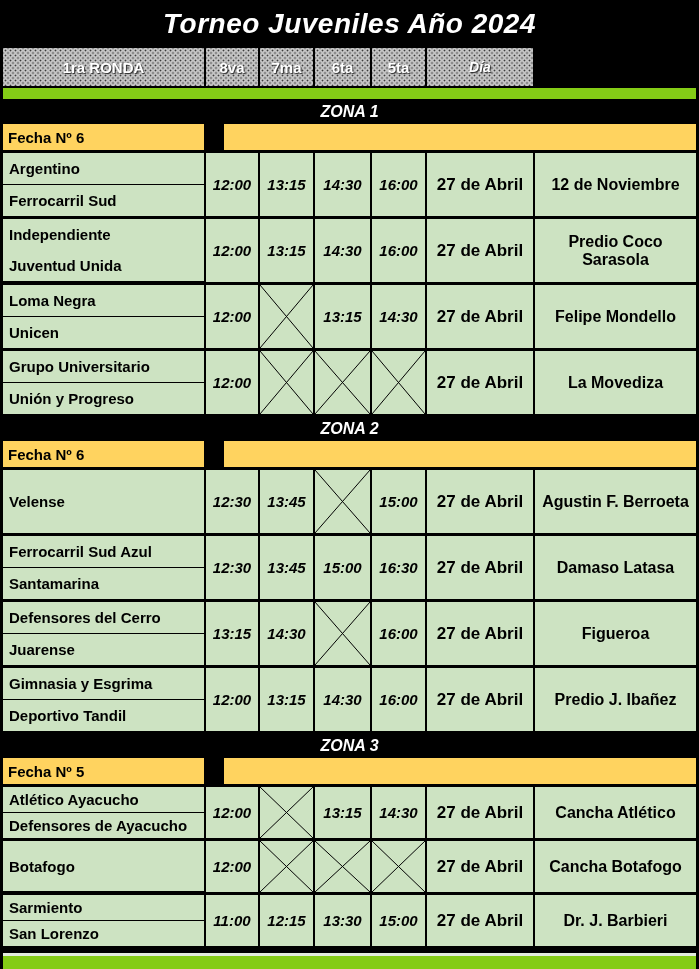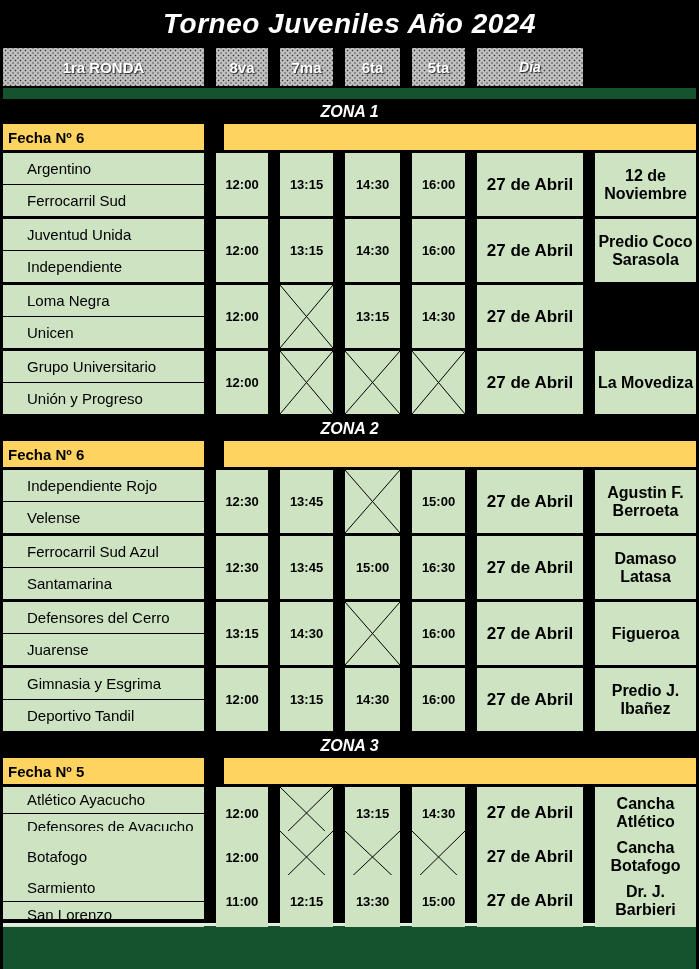--- a/index.html
+++ b/index.html
@@ -1,33 +1,33 @@
 <!DOCTYPE html>
 <html><head>
 <meta charset="utf-8">
 <style>
   * { box-sizing: border-box; margin: 0; padding: 0; }
   body { background: #fff; font-family: "Liberation Sans", sans-serif; }
   .sheet {
     width: 699px; height: 969px;
-    background: #14532d;
+    background: #84cc16;
     border-left: 3px solid #000; border-right: 3px solid #000;
     display: flex; flex-direction: column;
     overflow: hidden;
   }
   .title-band {
     height: 48px; background: #000; color: #fff;
     display: flex; align-items: center; justify-content: center;
     font-size: 28px; font-weight: bold; font-style: italic;
     letter-spacing: 0.5px;
   }
   .grid-row {
     display: grid;
     grid-template-columns: 201px 52px 53px 55px 53px 106px 1fr;
-    gap: 12px; background: #000;
+    gap: 2px; background: #000;
   }
   .header-row { height: 40px; border-bottom: 2px solid #000; }
   .header-cell {
     background-color: #c6c6c6;
     background-image:
       radial-gradient(circle, #3c3c3c 0.9px, transparent 1.05px),
       radial-gradient(circle, #3c3c3c 0.9px, transparent 1.05px);
     background-size: 5px 5px;
     background-position: 0 0, 2.5px 2.5px;
     color: #fff; font-weight: bold; font-size: 15px;
@@ -48,35 +48,35 @@
     border-bottom: 3px solid #000;
   }
   .fecha-cell {
     background: #ffd35f; color: #000;
     font-weight: bold; font-size: 15px;
     display: flex; align-items: center; padding-left: 5px;
   }
   .fecha-fill { background: #ffd35f; }
   .match-row { border-bottom: 3px solid #000; }
   .match-row.h66 { height: 66px; }
-  .match-row.h62 { height: 44px; }
+  .match-row.h62 { height: 54px; }
   .cell { background: #cde3c2; }
   .team-cell { display: flex; flex-direction: column; }
   .team-half {
     flex: 1; display: flex; align-items: center;
-    padding-left: 24px; font-weight: normal; font-size: 15px; color: #000;
+    padding-left: 6px; font-weight: bold; font-size: 15px; color: #000;
     white-space: nowrap;
     text-align: center;
   }
   .team-half.top { border-bottom: 1.5px solid #000; }
   .slot, .day-cell, .venue-cell {
     display: flex; align-items: center; justify-content: center;
     font-weight: bold; color: #000; position: relative;
   }
-  .slot { font-size: 13px; }
+  .slot { font-size: 15px; font-style: italic; }
   .day-cell { font-size: 17px; text-align: right; }
   .venue-cell { font-size: 16px; text-align: center; padding: 8px 2px; }
   .xmark { position: absolute; inset: 0; width: 100%; height: 100%; }
   .xmark line { stroke: #000; stroke-width: 1; vector-effect: non-scaling-stroke; }
   .bottom-black { height: 4px; background: #000; }
   .bottom-strip { height: 3px; background: #e3ecdd; }
 </style>
 </head>
 <body>
 
@@ -107,22 +107,22 @@
     <div class="cell slot">12:00</div>
     <div class="cell slot">13:15</div>
     <div class="cell slot">14:30</div>
     <div class="cell slot">16:00</div>
     <div class="cell day-cell">27 de Abril</div>
     <div class="cell venue-cell">12 de Noviembre</div>
   </div>
 
   <div class="grid-row match-row h66">
     <div class="cell team-cell">
+      <div class="team-half">Independiente</div>
       <div class="team-half top">Juventud Unida</div>
-      <div class="team-half">Independiente</div>
     </div>
     <div class="cell slot">12:00</div>
     <div class="cell slot">13:15</div>
     <div class="cell slot">14:30</div>
     <div class="cell slot">16:00</div>
     <div class="cell day-cell">27 de Abril</div>
     <div class="cell venue-cell">Predio Coco Sarasola</div>
   </div>
 
   <div class="grid-row match-row h66">
@@ -133,20 +133,21 @@
     <div class="cell slot">12:00</div>
     <div class="cell slot">
         <svg class="xmark" viewBox="0 0 100 100" preserveAspectRatio="none" aria-hidden="true">
           <line x1="0" y1="0" x2="100" y2="100"></line>
           <line x1="100" y1="0" x2="0" y2="100"></line>
         </svg>
       </div>
     <div class="cell slot">13:15</div>
     <div class="cell slot">14:30</div>
     <div class="cell day-cell">27 de Abril</div>
+    <div class="cell venue-cell">Felipe Mondello</div>
   </div>
 
   <div class="grid-row match-row h66">
     <div class="cell team-cell">
       <div class="team-half top">Grupo Universitario</div>
       <div class="team-half">Unión y Progreso</div>
     </div>
     <div class="cell slot">12:00</div>
     <div class="cell slot">
         <svg class="xmark" viewBox="0 0 100 100" preserveAspectRatio="none" aria-hidden="true">
@@ -171,21 +172,20 @@
   </div>
 
   <div class="zona-band zona-2">ZONA 2</div>
   <div class="fecha-row">
     <div class="fecha-cell">Fecha Nº 6</div>
     <div class="fecha-fill"></div>
   </div>
 
   <div class="grid-row match-row h66">
     <div class="cell team-cell">
-      <div class="team-half top">Independiente Rojo</div>
       <div class="team-half">Velense</div>
     </div>
     <div class="cell slot">12:30</div>
     <div class="cell slot">13:45</div>
     <div class="cell slot">
         <svg class="xmark" viewBox="0 0 100 100" preserveAspectRatio="none" aria-hidden="true">
           <line x1="0" y1="0" x2="100" y2="100"></line>
           <line x1="100" y1="0" x2="0" y2="100"></line>
         </svg>
       </div>

